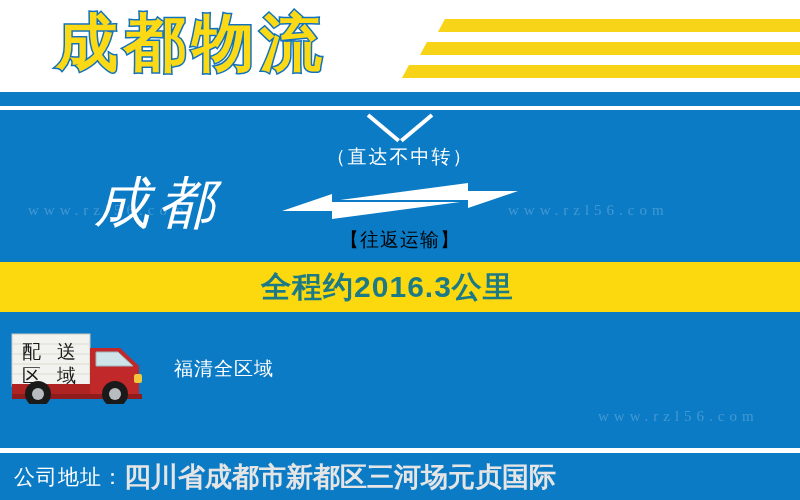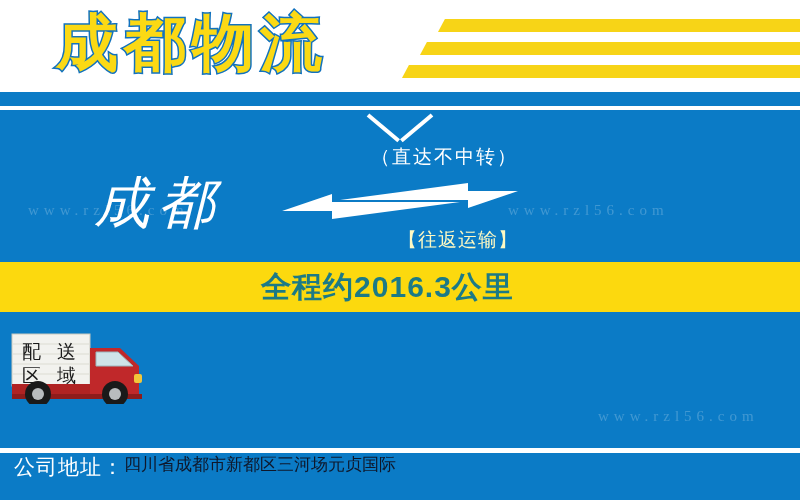--- a/index.html
+++ b/index.html
@@ -115,37 +115,37 @@
     white-space: nowrap;
   }
   .city.origin { left: 28px; font-style: italic; }
   .city.dest   { left: 512px; }
 
   .route-center {
     position: absolute;
     left: 282px;
     top: -18px;
     width: 236px;
-    text-align: right;
+    text-align: center;
   }
   .route-note {
     color: #ffffff;
     font-size: 19px;
     letter-spacing: 2px;
     white-space: nowrap;
     line-height: 30px;
   }
   .arrow-wrap {
     position: relative;
     width: 236px;
     height: 46px;
     margin: 6px 0 2px 0;
   }
   .route-sub {
-    color: #fef9c3;
+    color: #000000;
     font-size: 19px;
     letter-spacing: 1px;
     white-space: nowrap;
     line-height: 28px;
   }
 
   
   .stats-band {
     position: absolute;
     left: 0;
@@ -209,33 +209,34 @@
     left: 0; top: 448px;
     width: 800px; height: 5px;
     background: #ffffff;
   }
   .addr-bar {
     position: absolute;
     left: 0; top: 453px;
     width: 800px; height: 47px;
     background: #0B7BC6;
     display: flex;
+    align-items: center;
     padding-left: 14px;
     box-sizing: border-box;
   }
   .addr-label {
     color: #ffffff;
     font-size: 21px;
     letter-spacing: 1px;
     white-space: nowrap;
   }
   .addr-value {
-    color: #0f172a;
-    font-size: 17px;
-    font-weight: normal;
+    color: #e5e5e5;
+    font-size: 27px;
+    font-weight: bold;
     letter-spacing: 0px;
     white-space: nowrap;
   }
 </style>
 </head>
 <body>
 
 <div id="banner">
 
   <div class="header">
@@ -311,20 +312,21 @@
           <rect x="126" y="44" width="8" height="9" rx="2" fill="#F2C53A"></rect>
 
           <rect x="4" y="64" width="130" height="5" fill="#8E1C1C"></rect>
 
           <circle cx="30" cy="64" r="13" fill="#1a1a1a"></circle>
           <circle cx="30" cy="64" r="6" fill="#B9BCBE"></circle>
           <circle cx="107" cy="64" r="13" fill="#1a1a1a"></circle>
           <circle cx="107" cy="64" r="6" fill="#B9BCBE"></circle>
         </svg>
       </div>
+      <div class="area-label">福清全区域</div>
     </div>
 
   </div>
 
   <div class="addr-sep"></div>
   <div class="addr-bar">
     <span class="addr-label">公司地址：</span>
     <span class="addr-value">四川省成都市新都区三河场元贞国际</span>
   </div>
 

